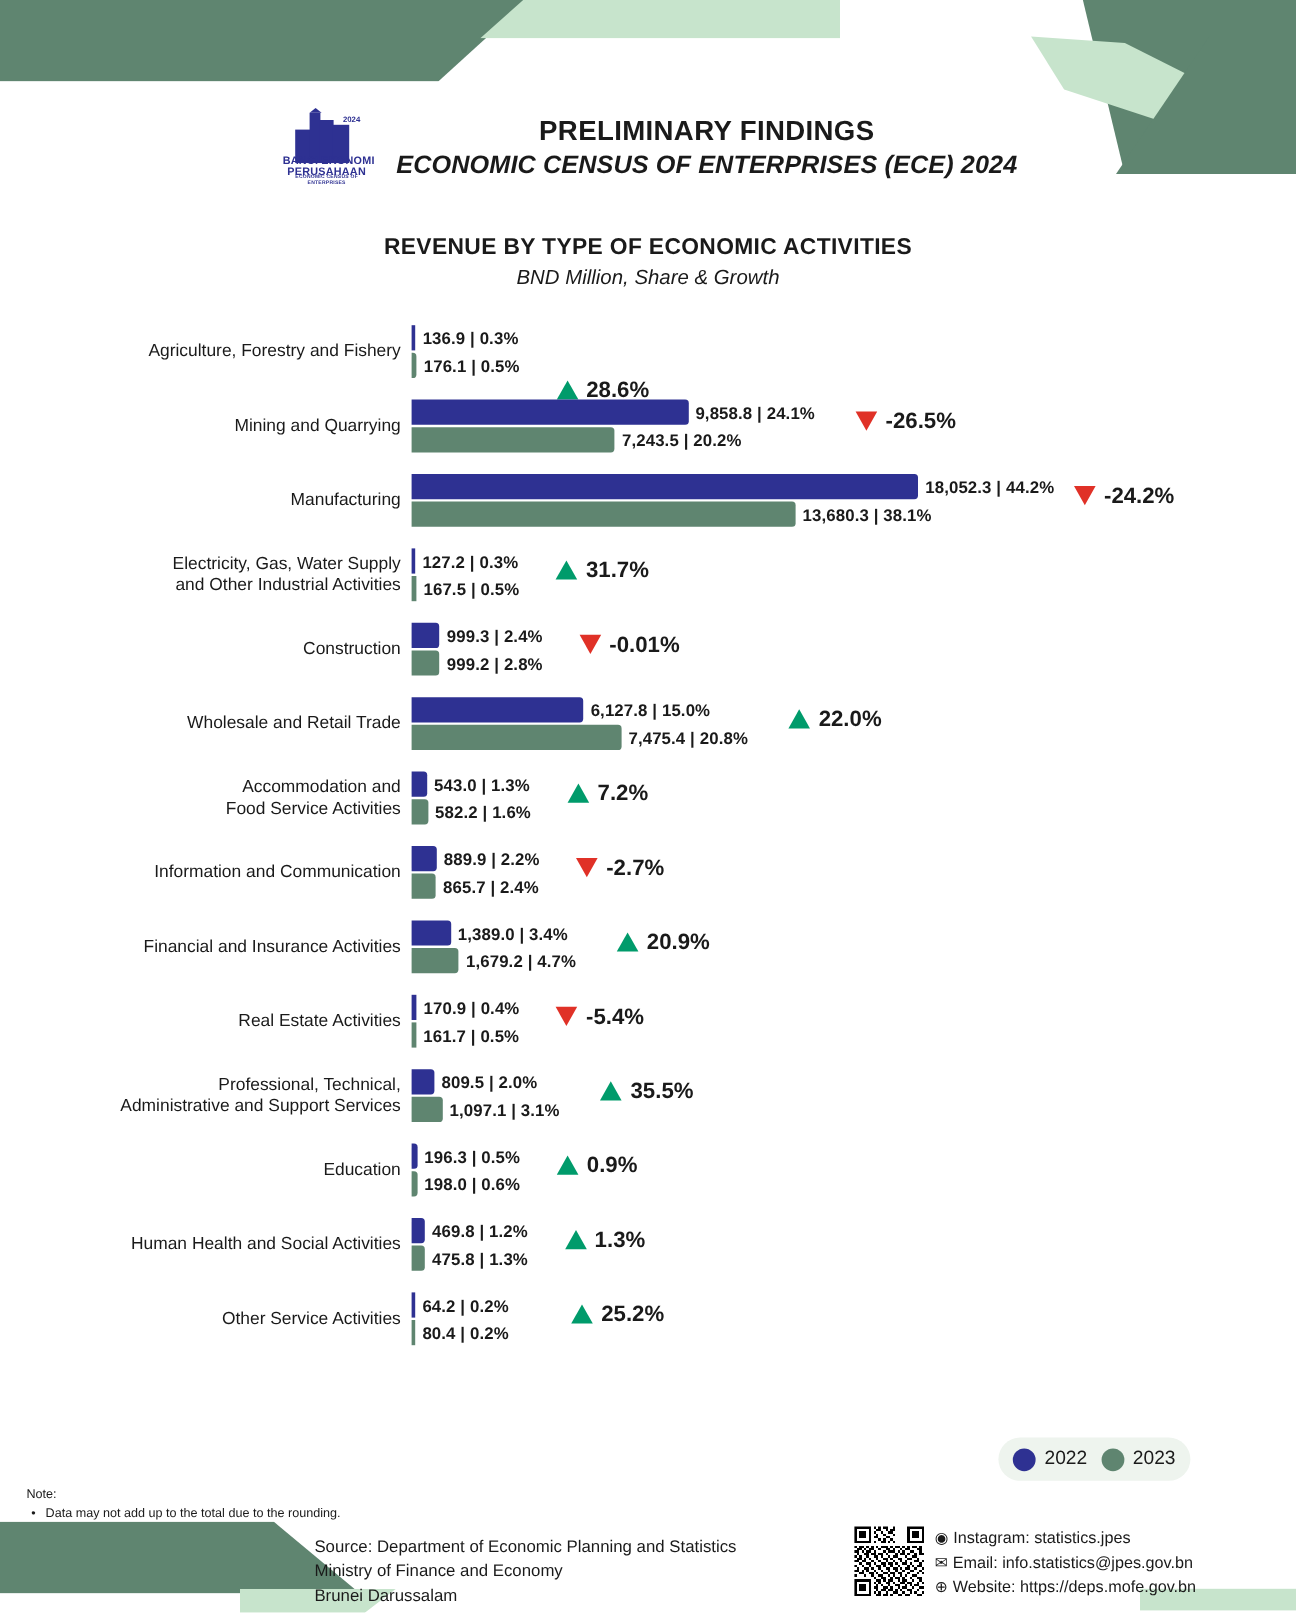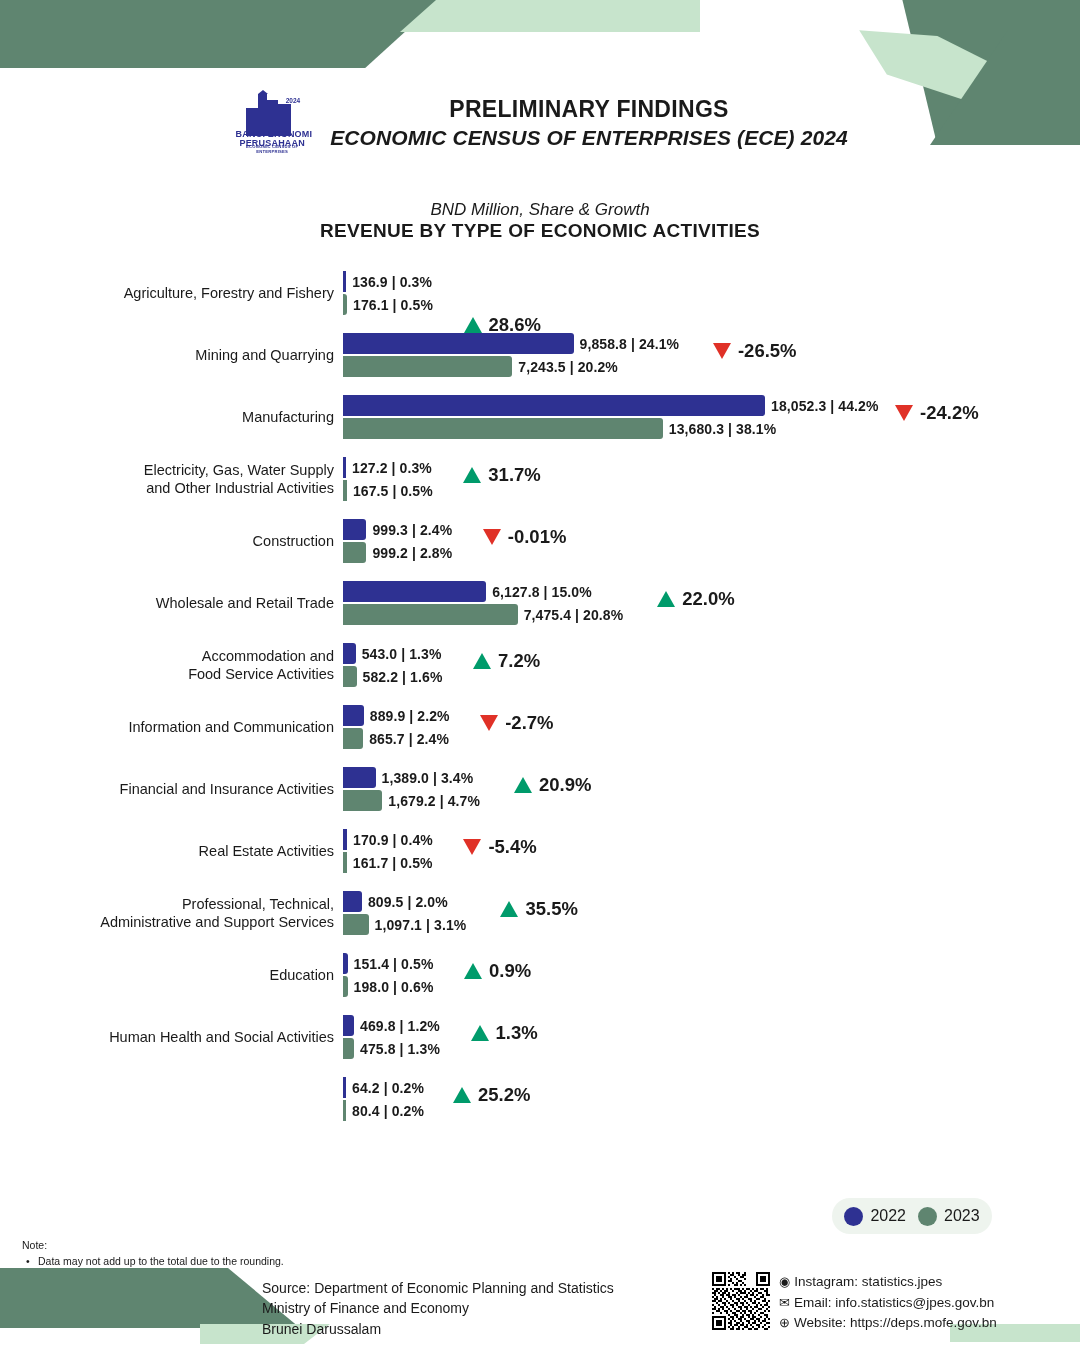--- a/index.html
+++ b/index.html
@@ -129,22 +129,22 @@
     <div class="ltxt2">PERUSAHAAN</div>
     <div class="ltxt3">ECONOMIC CENSUS OF ENTERPRISES</div>
   </div>
   <div id="titles">
     <div id="title-main">PRELIMINARY FINDINGS</div>
     <div id="title-sub">ECONOMIC CENSUS OF ENTERPRISES (ECE) 2024</div>
   </div>
 </div>
 
 <div id="chart-head">
+  <div id="chart-title">REVENUE BY TYPE OF ECONOMIC ACTIVITIES</div>
   <div id="chart-subtitle">BND Million, Share &amp; Growth</div>
-  <div id="chart-title">REVENUE BY TYPE OF ECONOMIC ACTIVITIES</div>
 </div>
 
 <div id="chart">
     <div class="row">
       <div class="cat-label">
         <div>Agriculture, Forestry and Fishery</div>
       </div>
       <div class="bars">
         <div class="barline y22">
           <div class="bar c22 thin" style="width: 3.2px;"></div>
@@ -353,21 +353,21 @@
         <div class="gtxt">35.5%</div>
       </div>
     </div>
     <div class="row">
       <div class="cat-label">
         <div>Education</div>
       </div>
       <div class="bars">
         <div class="barline y22">
           <div class="bar c22" style="width: 4.6px;"></div>
-          <div class="vlabel">151.4 | 0.5%</div>
+          <div class="vlabel">196.3 | 0.5%</div>
         </div>
         <div class="barline y23">
           <div class="bar c23" style="width: 4.6px;"></div>
           <div class="vlabel">198.0 | 0.6%</div>
         </div>
       </div>
       <div class="growth" style="left: 464.029px;">
         <div class="tri up"></div>
         <div class="gtxt">0.9%</div>
       </div>
@@ -385,31 +385,34 @@
           <div class="bar c23" style="width: 11.1px;"></div>
           <div class="vlabel">475.8 | 1.3%</div>
         </div>
       </div>
       <div class="growth" style="left: 470.523px;">
         <div class="tri up"></div>
         <div class="gtxt">1.3%</div>
       </div>
     </div>
     <div class="row">
+      <div class="cat-label">
+        <div>Other Service Activities</div>
+      </div>
       <div class="bars">
         <div class="barline y22">
           <div class="bar c22 thin" style="width: 3px;"></div>
           <div class="vlabel">64.2 | 0.2%</div>
         </div>
         <div class="barline y23">
           <div class="bar c23 thin" style="width: 3px;"></div>
           <div class="vlabel">80.4 | 0.2%</div>
         </div>
       </div>
-      <div class="growth" style="left: 453px;">
+      <div class="growth" style="left: 476px;">
         <div class="tri up"></div>
         <div class="gtxt">25.2%</div>
       </div>
     </div>
   </div>
 
 <div id="legend">
     <div class="lg">
       <span class="dot c22"></span>
       <span>2022</span>

